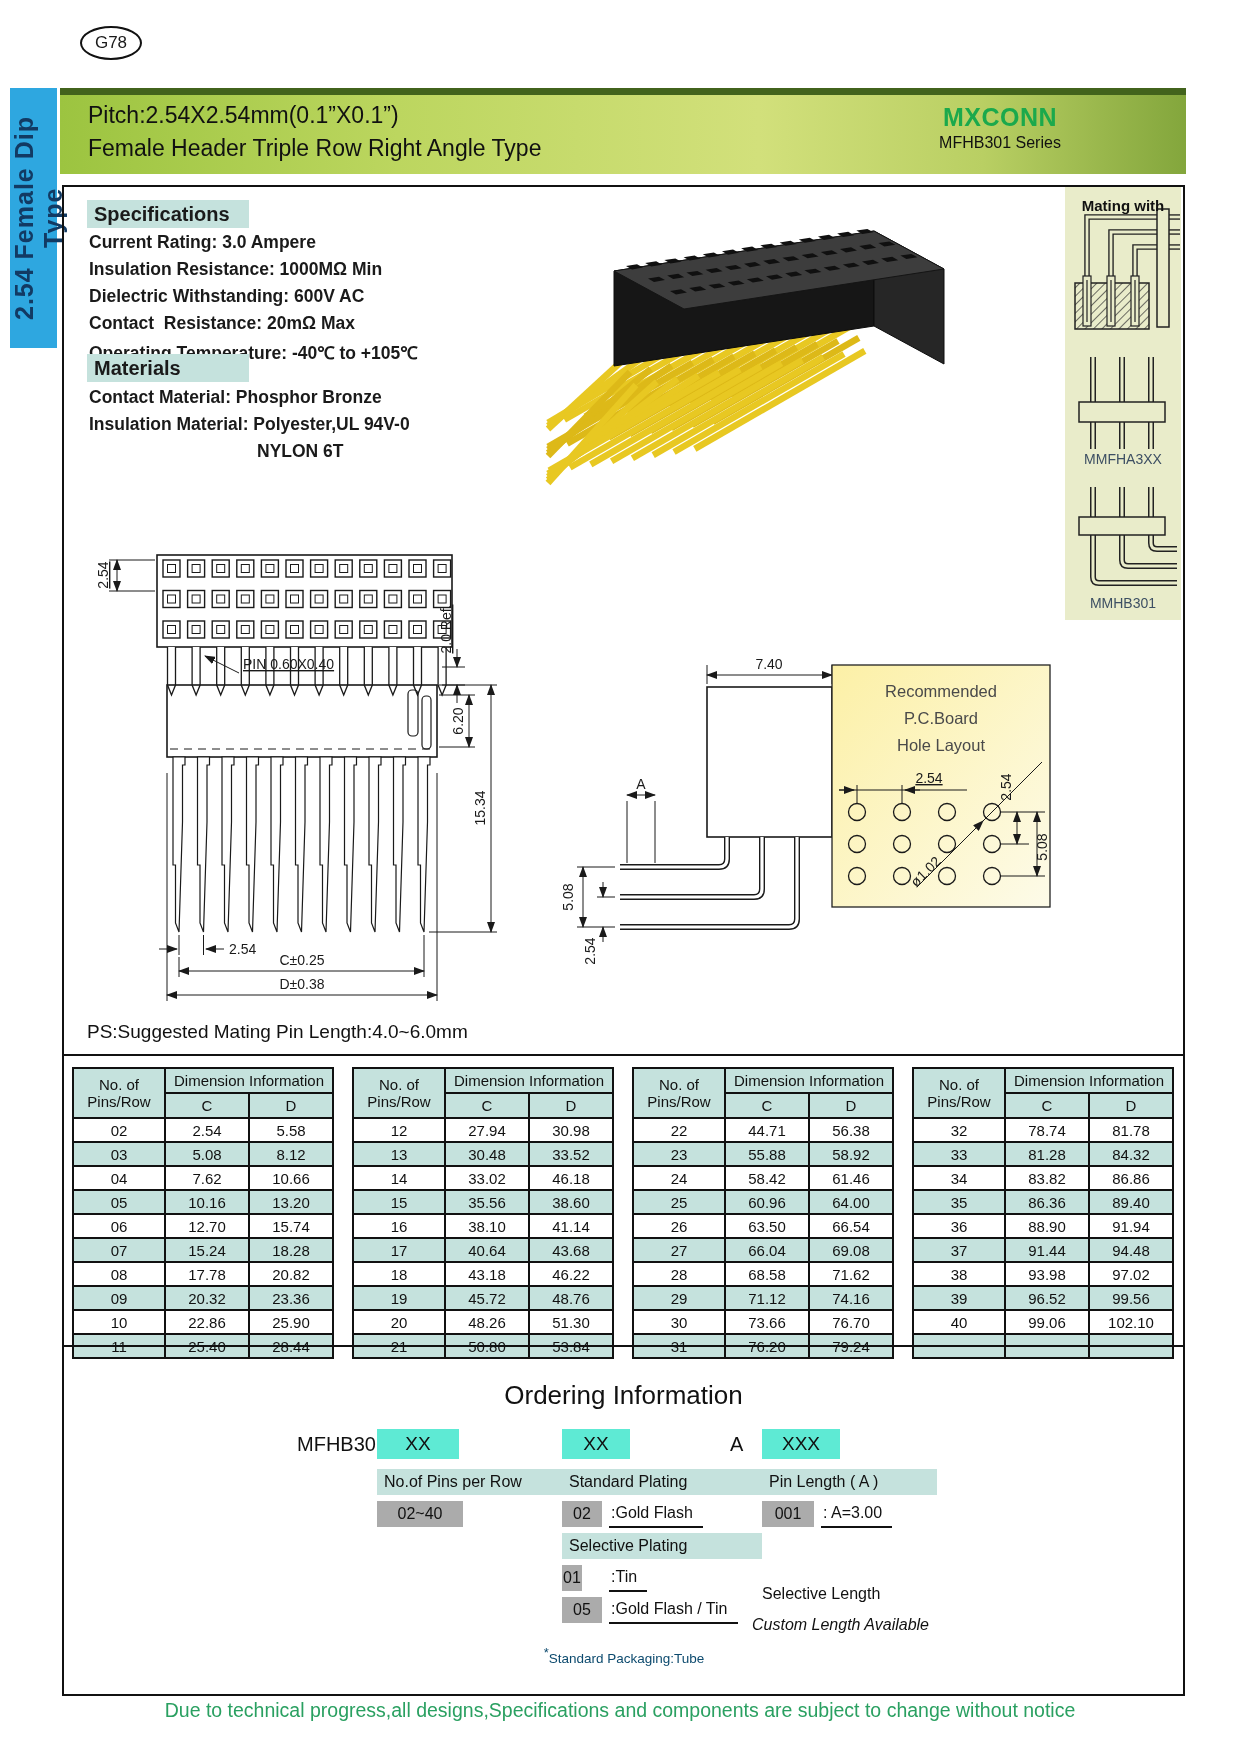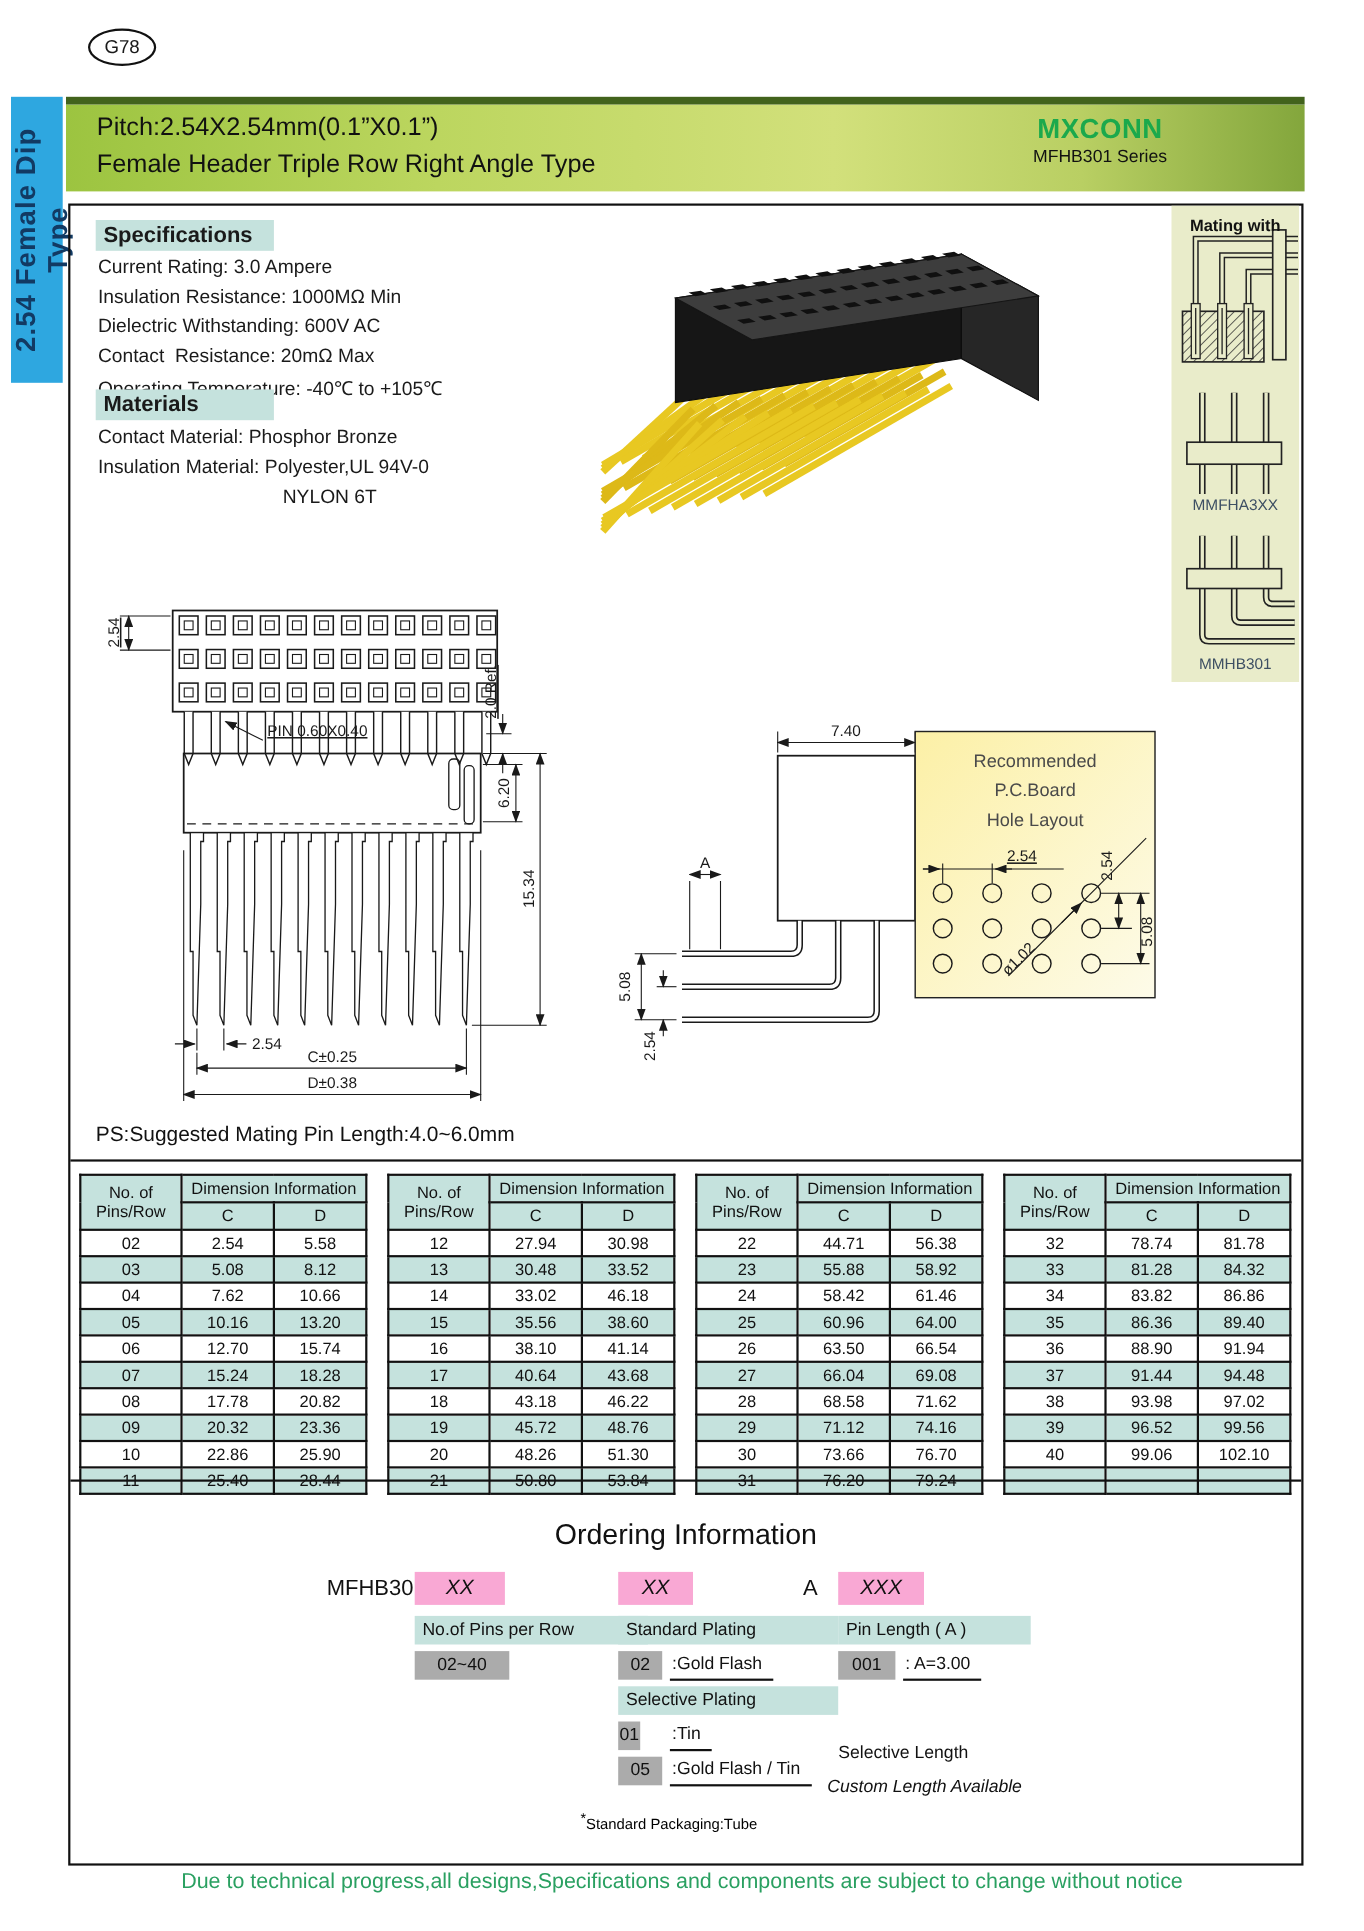--- a/index.html
+++ b/index.html
@@ -21,21 +21,21 @@
   .band .t2{position:absolute;left:28px;top:40px;font-size:23px;color:#111;}
   .brandblk{position:absolute;left:795px;top:8px;width:290px;text-align:center;}
   .brand{font-size:25px;font-weight:bold;color:#1ba94c;letter-spacing:.5px;}
   .series{font-size:16px;color:#111;margin-top:2px;}
   
   .frame{left:62px;top:185px;width:1119px;height:1507px;border:2px solid #111;}
   .divider{position:absolute;left:0;width:100%;border-top:2px solid #111;}
   
   .teal-head{position:absolute;background:#c5e2dd;width:155px;height:28px;line-height:28px;
        padding-left:7px;font-size:20px;font-weight:bold;}
-  .spec-line{position:absolute;left:25px;font-size:17.5px;white-space:pre-wrap;}
+  .spec-line{position:absolute;left:25px;font-size:17.5px;white-space:pre-wrap;font-weight:bold;}
   
   .mating{left:1001px;top:0;width:116px;height:433px;background:#e9ecca;}
   .mating-title{position:absolute;left:0;top:10px;width:100%;text-align:center;
        font-size:15px;font-weight:600;color:#111;}
   
   .tech-svg{left:3px;top:350px;}
   svg text{font-family:"Liberation Sans",sans-serif;font-size:14px;fill:#1a1a1a;}
   svg text.gray{fill:#4a4a4a;font-size:16.5px;}
   svg text.u{text-decoration:underline;}
   svg text.mlabel{font-size:14px;fill:#3d4f63;}
@@ -43,30 +43,30 @@
   
   .dim-table{position:absolute;top:880px;width:260px;border-collapse:collapse;
        font-size:15px;text-align:center;color:#111;table-layout:fixed;}
   .dim-table th,.dim-table td{border:2px solid #111;padding:0;height:22px;font-weight:400;
        overflow:hidden;white-space:nowrap;}
   .dim-table thead th{background:#c5e2dd;height:23px;}
   .dim-table tr.alt td{background:#c5e2dd;}
   
   .ord-title{position:absolute;left:0;top:1193px;width:100%;text-align:center;font-size:26px;color:#111;}
   .part-prefix{position:absolute;left:233px;top:1246px;font-size:20px;color:#111;}
-  .gray-box{position:absolute;background:#f9a8d4;color:#111;text-align:center;
-       font-size:19px;height:30px;line-height:30px;font-style:italic;}
+  .gray-box{position:absolute;background:#5eead4;color:#111;text-align:center;
+       font-size:19px;height:30px;line-height:30px;}
   .a-label{position:absolute;left:666px;top:1246px;font-size:20px;color:#111;}
   .teal-label{position:absolute;background:#c5e2dd;font-size:16px;height:26px;line-height:26px;padding-left:7px;color:#111;}
   .gray-chip{position:absolute;background:#ababab;font-size:16px;height:26px;line-height:26px;text-align:center;color:#111;}
   .u-label{position:absolute;font-size:16px;height:24px;line-height:24px;
        border-bottom:2px solid #111;padding:0 10px 1px 2px;color:#111;}
   .plain-label{position:absolute;font-size:16px;color:#111;margin-top:48px;}
-  .pkg-note{position:absolute;left:344px;top:1458px;width:400px;text-align:center;
-       font-size:13.5px;color:#000000;}
+  .pkg-note{position:absolute;left:360px;top:1458px;width:400px;text-align:center;
+       font-size:13.5px;color:#0c4a6e;}
   .pkg-note sup{font-size:13px;vertical-align:6px;}
   
   .footer{left:0;top:1699px;width:100%;text-align:center;font-size:19.5px;color:#2aa061;}
 </style>
 </head>
 <body>
 
 <div class="abs g78">G78</div>
 
 <div class="abs sidebar">

